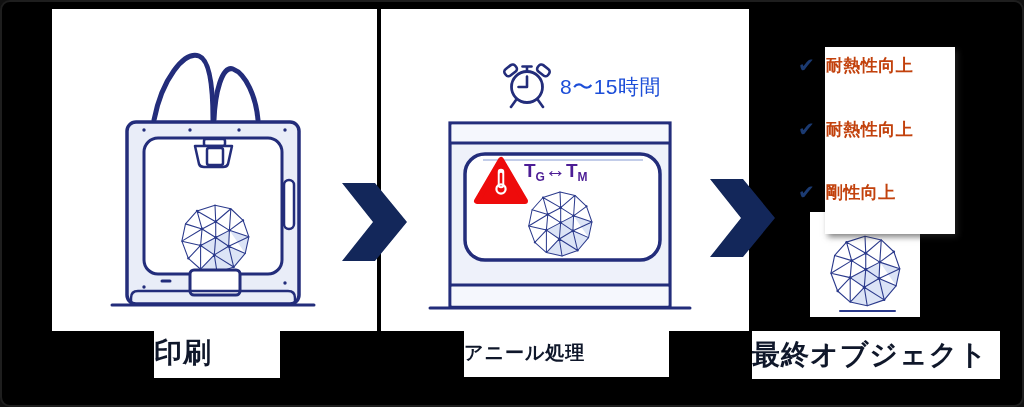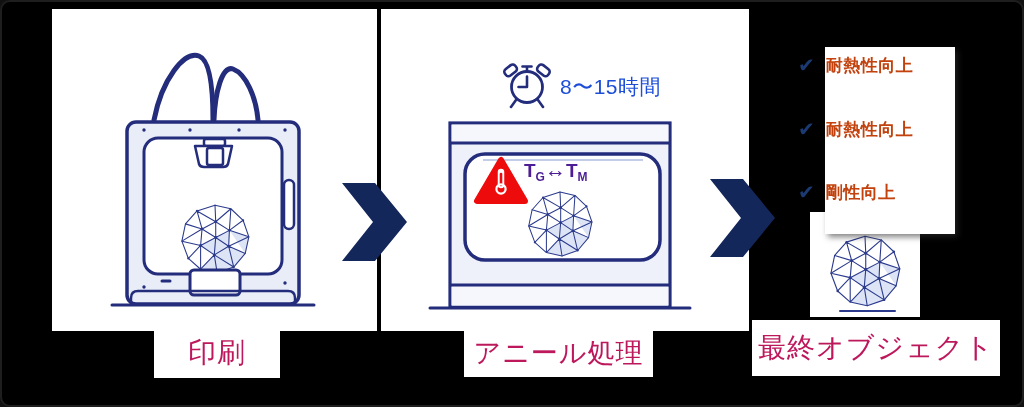--- a/index.html
+++ b/index.html
@@ -13,27 +13,27 @@
   .panel { position:absolute; background:#fff; }
   #panel-print  { left:50px;  top:7px; width:325px; height:322px; }
   #panel-anneal { left:379px; top:7px; width:368px; height:322px; }
 
   .arrow { position:absolute; z-index:4; }
   #arrow-1 { left:340px; top:180px; }
   #arrow-2 { left:708px; top:176px; }
 
   .label-box {
     position:absolute; z-index:5; background:#fff;
-    display:flex; align-items:center; justify-content:center;
-    color:#be185d; font-size:28px; font-weight:400; letter-spacing:1px;
+    display:flex; align-items:center; 
+    color:#0f172a; font-size:28px; font-weight:700; letter-spacing:1px;
     white-space:nowrap;
   }
   #label-print  { left:152px; top:325px; width:126px; height:51px; }
-  #label-anneal { left:462px; top:327px; width:189px; height:48px; font-size:27px; }
-  #label-final  { left:750px; top:318px; width:248px; height:56px; }
+  #label-anneal { left:462px; top:327px; width:205px; height:48px; font-size:19px; }
+  #label-final  { left:750px; top:329px; width:248px; height:48px; }
 
   
   .clock-icon { position:absolute; left:118px; top:48px; }
   .duration-text {
     position:absolute; left:179px; top:64px;
     color:#1d4ed8; font-size:21px; font-weight:500; letter-spacing:0.5px;
   }
   .oven-svg { position:absolute; left:0; top:0; }
   .temp-label {
     position:absolute; left:143px; top:150px; width:86px;

